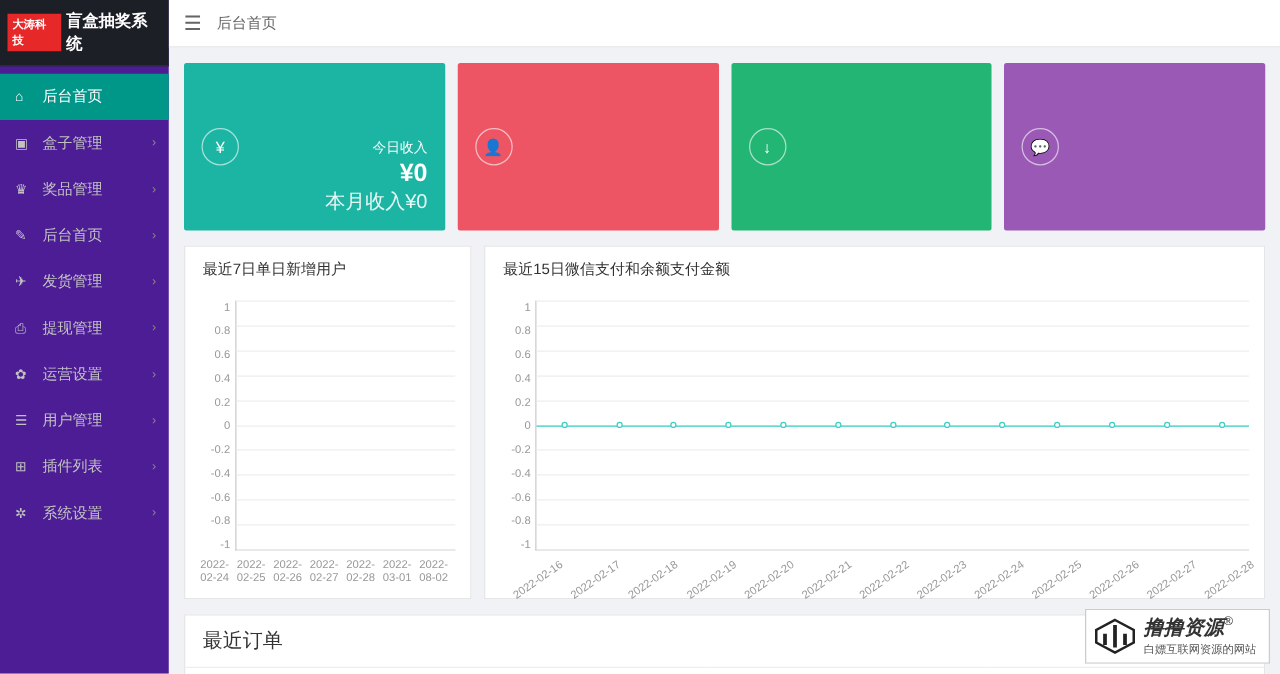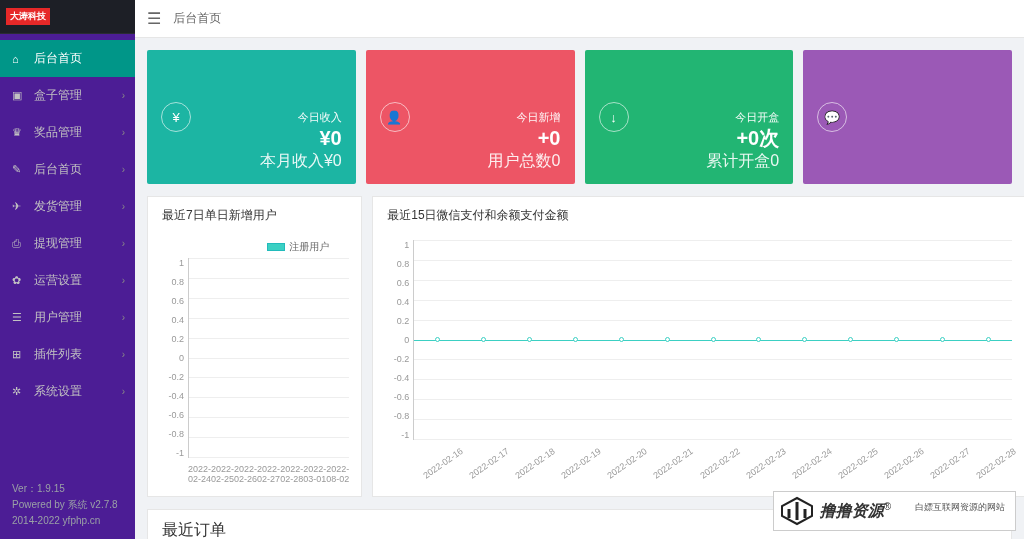--- a/index.html
+++ b/index.html
@@ -46,45 +46,46 @@
 .chart { padding: 6px 12px 12px 12px; position: relative; }
 .legend { text-align: right; font-size: 10px; color: #666; padding-right: 20px; margin-bottom: 4px; }
 .legend .swatch { display: inline-block; width: 18px; height: 8px; background: #3bd0c3; border: 1px solid #2bb; vertical-align: middle; margin-right: 4px; }
 .plot { display: flex; height: 200px; }
 .yaxis { display: flex; flex-direction: column; justify-content: space-between; font-size: 9px; color: #999; text-align: right; padding-right: 4px; width: 28px; }
 .grid { flex: 1; position: relative; border-left: 1px solid #ccc; border-bottom: 1px solid #ccc; }
 .gline { position: absolute; left: 0; right: 0; border-top: 1px solid #eee; }
 .zero-line { position: absolute; left: 0; right: 0; border-top: 1.5px solid #3bd0c3; }
 .dots { position: absolute; left: 0; right: 0; display: flex; justify-content: space-around; }
 .dot { width: 5px; height: 5px; background: #fff; border: 1.5px solid #3bd0c3; border-radius: 50%; margin-top: -3px; }
-.xaxis { display: flex; justify-content: flex-start; font-size: 9px; color: #999; padding-top: 6px; margin-left: 28px; }
+.xaxis { display: flex; justify-content: flex-start; font-size: 9px; color: #999; padding-top: 6px; }
 .xaxis.rot span { transform: rotate(-35deg); transform-origin: top right; display: inline-block; white-space: nowrap; }
 
 
 .orders { background: #fff; border: 1px solid #e6e6e6; }
 .orders-h { padding: 10px 14px; font-size: 16px; font-family: Liberation Mono, monospace; }
 .otable { width: 100%; border-collapse: collapse; font-size: 11px; }
 .otable th { text-align: left; padding: 10px 14px; border-top: 1px solid #eee; border-bottom: 1px solid #eee; font-weight: normal; color: #666; }
 .otable td { padding: 12px 14px; color: #999; }
 .empty-row td { background: #f9f9f9; }
 
 
 .watermark { position: fixed; right: 8px; bottom: 8px; background: #fff; border: 1px solid #ccc; padding: 4px 10px 4px 6px; display: flex; align-items: center; gap: 6px; }
-.wm-text { display: flex; flex-direction: row; gap: 24px; }
+.wm-text { display: flex; flex-direction: column; }
 .wm-main { font-size: 16px; font-weight: bold; font-style: italic; }
 .wm-sub { font-size: 9px; color: #555; }
 .wm-r { font-size: 10px; vertical-align: top; }
 </style>
 </head>
 <body>
 
 <div class="app">
   <div class="sidebar">
     <div class="logo-bar">
       <span class="logo-tag">大涛科技</span>
+      <span class="logo-text">盲盒抽奖系统</span>
     </div>
     <div class="nav" id="nav">
         <div class="nav-item active">
           <span class="nicon">⌂</span>
           <span>后台首页</span>
         </div>
         <div class="nav-item">
           <span class="nicon">▣</span>
           <span>盒子管理</span>
           <span class="chev">›</span>
@@ -123,73 +124,58 @@
           <span class="nicon">⊞</span>
           <span>插件列表</span>
           <span class="chev">›</span>
         </div>
         <div class="nav-item">
           <span class="nicon">✲</span>
           <span>系统设置</span>
           <span class="chev">›</span>
         </div>
       </div>
-    <div class="ver-block">
-      <div>Ver：1.9.15</div>
-      <div>Powered by 系统 v2.7.8 2014-2022 yfphp.cn</div>
-    </div>
   </div>
 
   <div class="main">
     <div class="topbar">
       <span class="menu-icon">☰</span>
       <span class="crumb">后台首页</span>
     </div>
 
     <div class="content">
       <div class="stat-row" id="stat-row">
           <div class="stat-card c1">
             <div class="card-icon">¥</div>
             <div class="card-body">
               <div class="card-title">今日收入</div>
               <div class="card-value">¥0</div>
               <div class="card-sub">本月收入¥0</div>
             </div>
           </div>
           <div class="stat-card c2">
             <div class="card-icon">👤</div>
-            <div class="card-body">
-              <div class="card-title">今日新增</div>
-              <div class="card-value">+0</div>
-              <div class="card-sub">用户总数0</div>
-            </div>
           </div>
           <div class="stat-card c3">
             <div class="card-icon">↓</div>
-            <div class="card-body">
-              <div class="card-title">今日开盒</div>
-              <div class="card-value">+0次</div>
-              <div class="card-sub">累计开盒0</div>
-            </div>
           </div>
           <div class="stat-card c4">
             <div class="card-icon">💬</div>
             <div class="card-body">
               <div class="card-title"></div>
               <div class="card-value"></div>
               <div class="card-sub"></div>
             </div>
           </div>
         </div>
 
       <div class="chart-row">
         <div class="panel">
           <div class="panel-h">最近7日单日新增用户</div>
           <div class="chart">
-            <div class="legend"><span class="swatch"></span><span>注册用户</span></div>
             <div class="plot">
               <div class="yaxis" id="y1">
                   <span>1</span>
                   <span>0.8</span>
                   <span>0.6</span>
                   <span>0.4</span>
                   <span>0.2</span>
                   <span>0</span>
                   <span>-0.2</span>
                   <span>-0.4</span>

